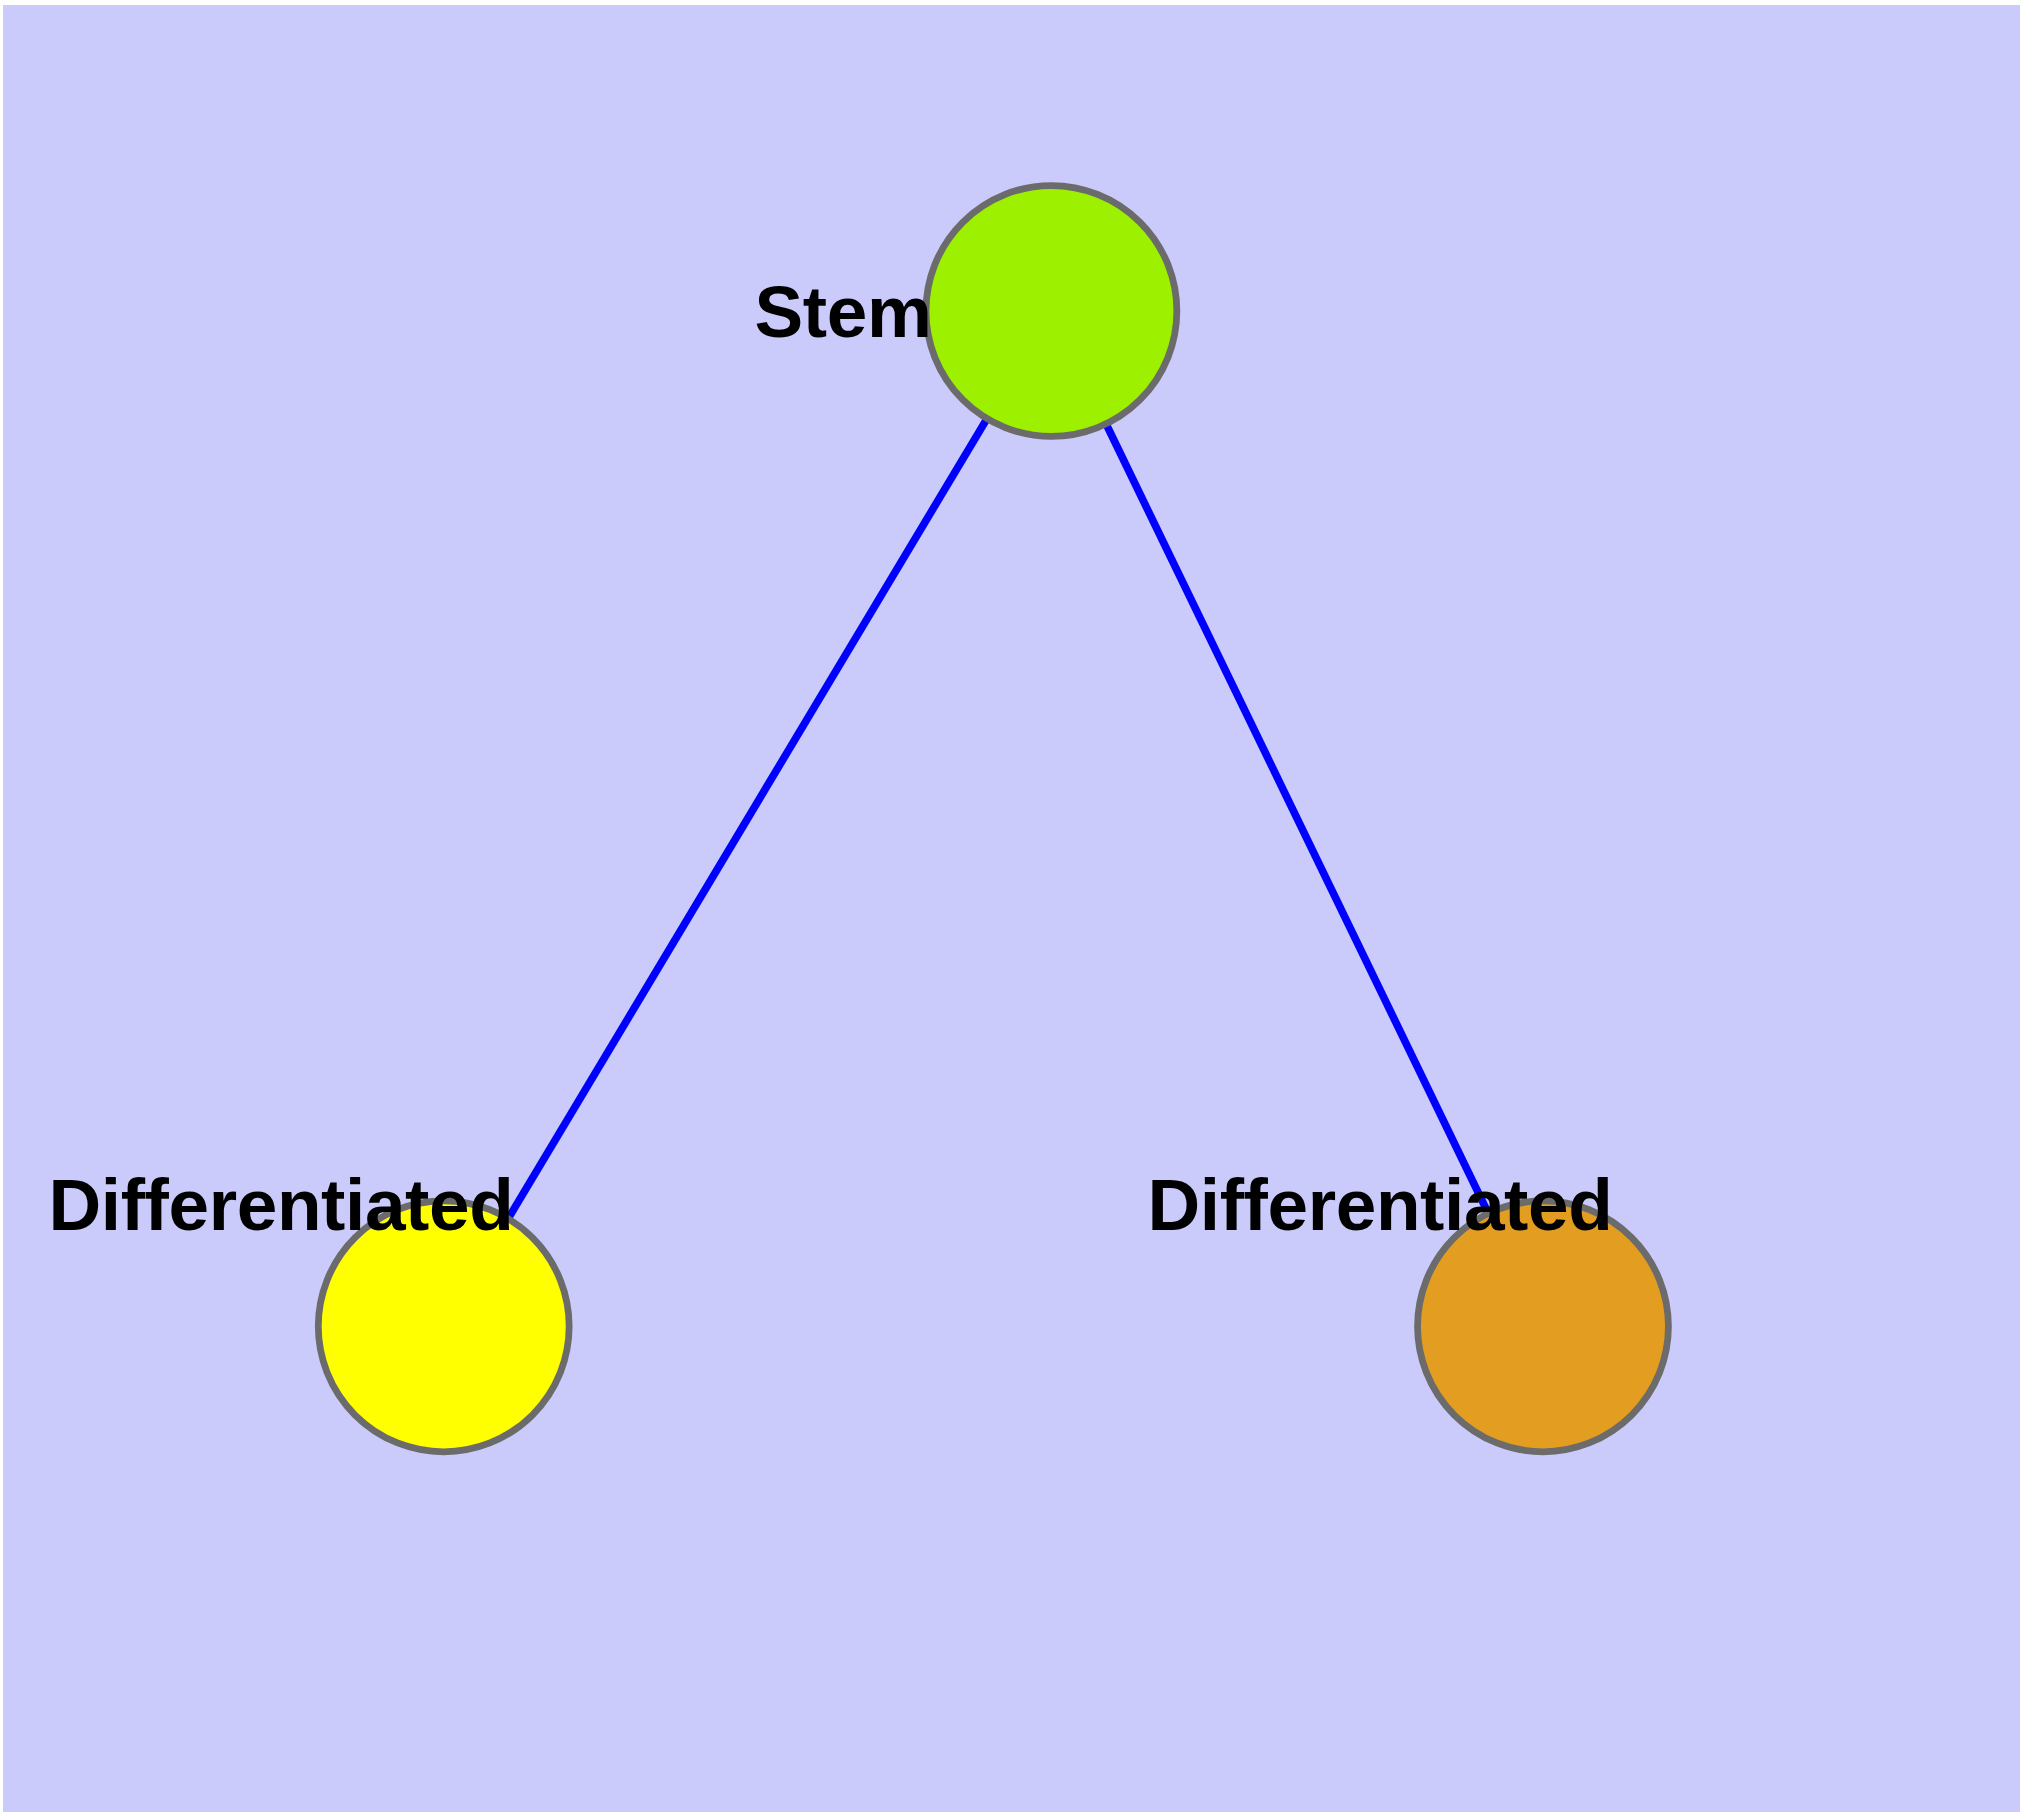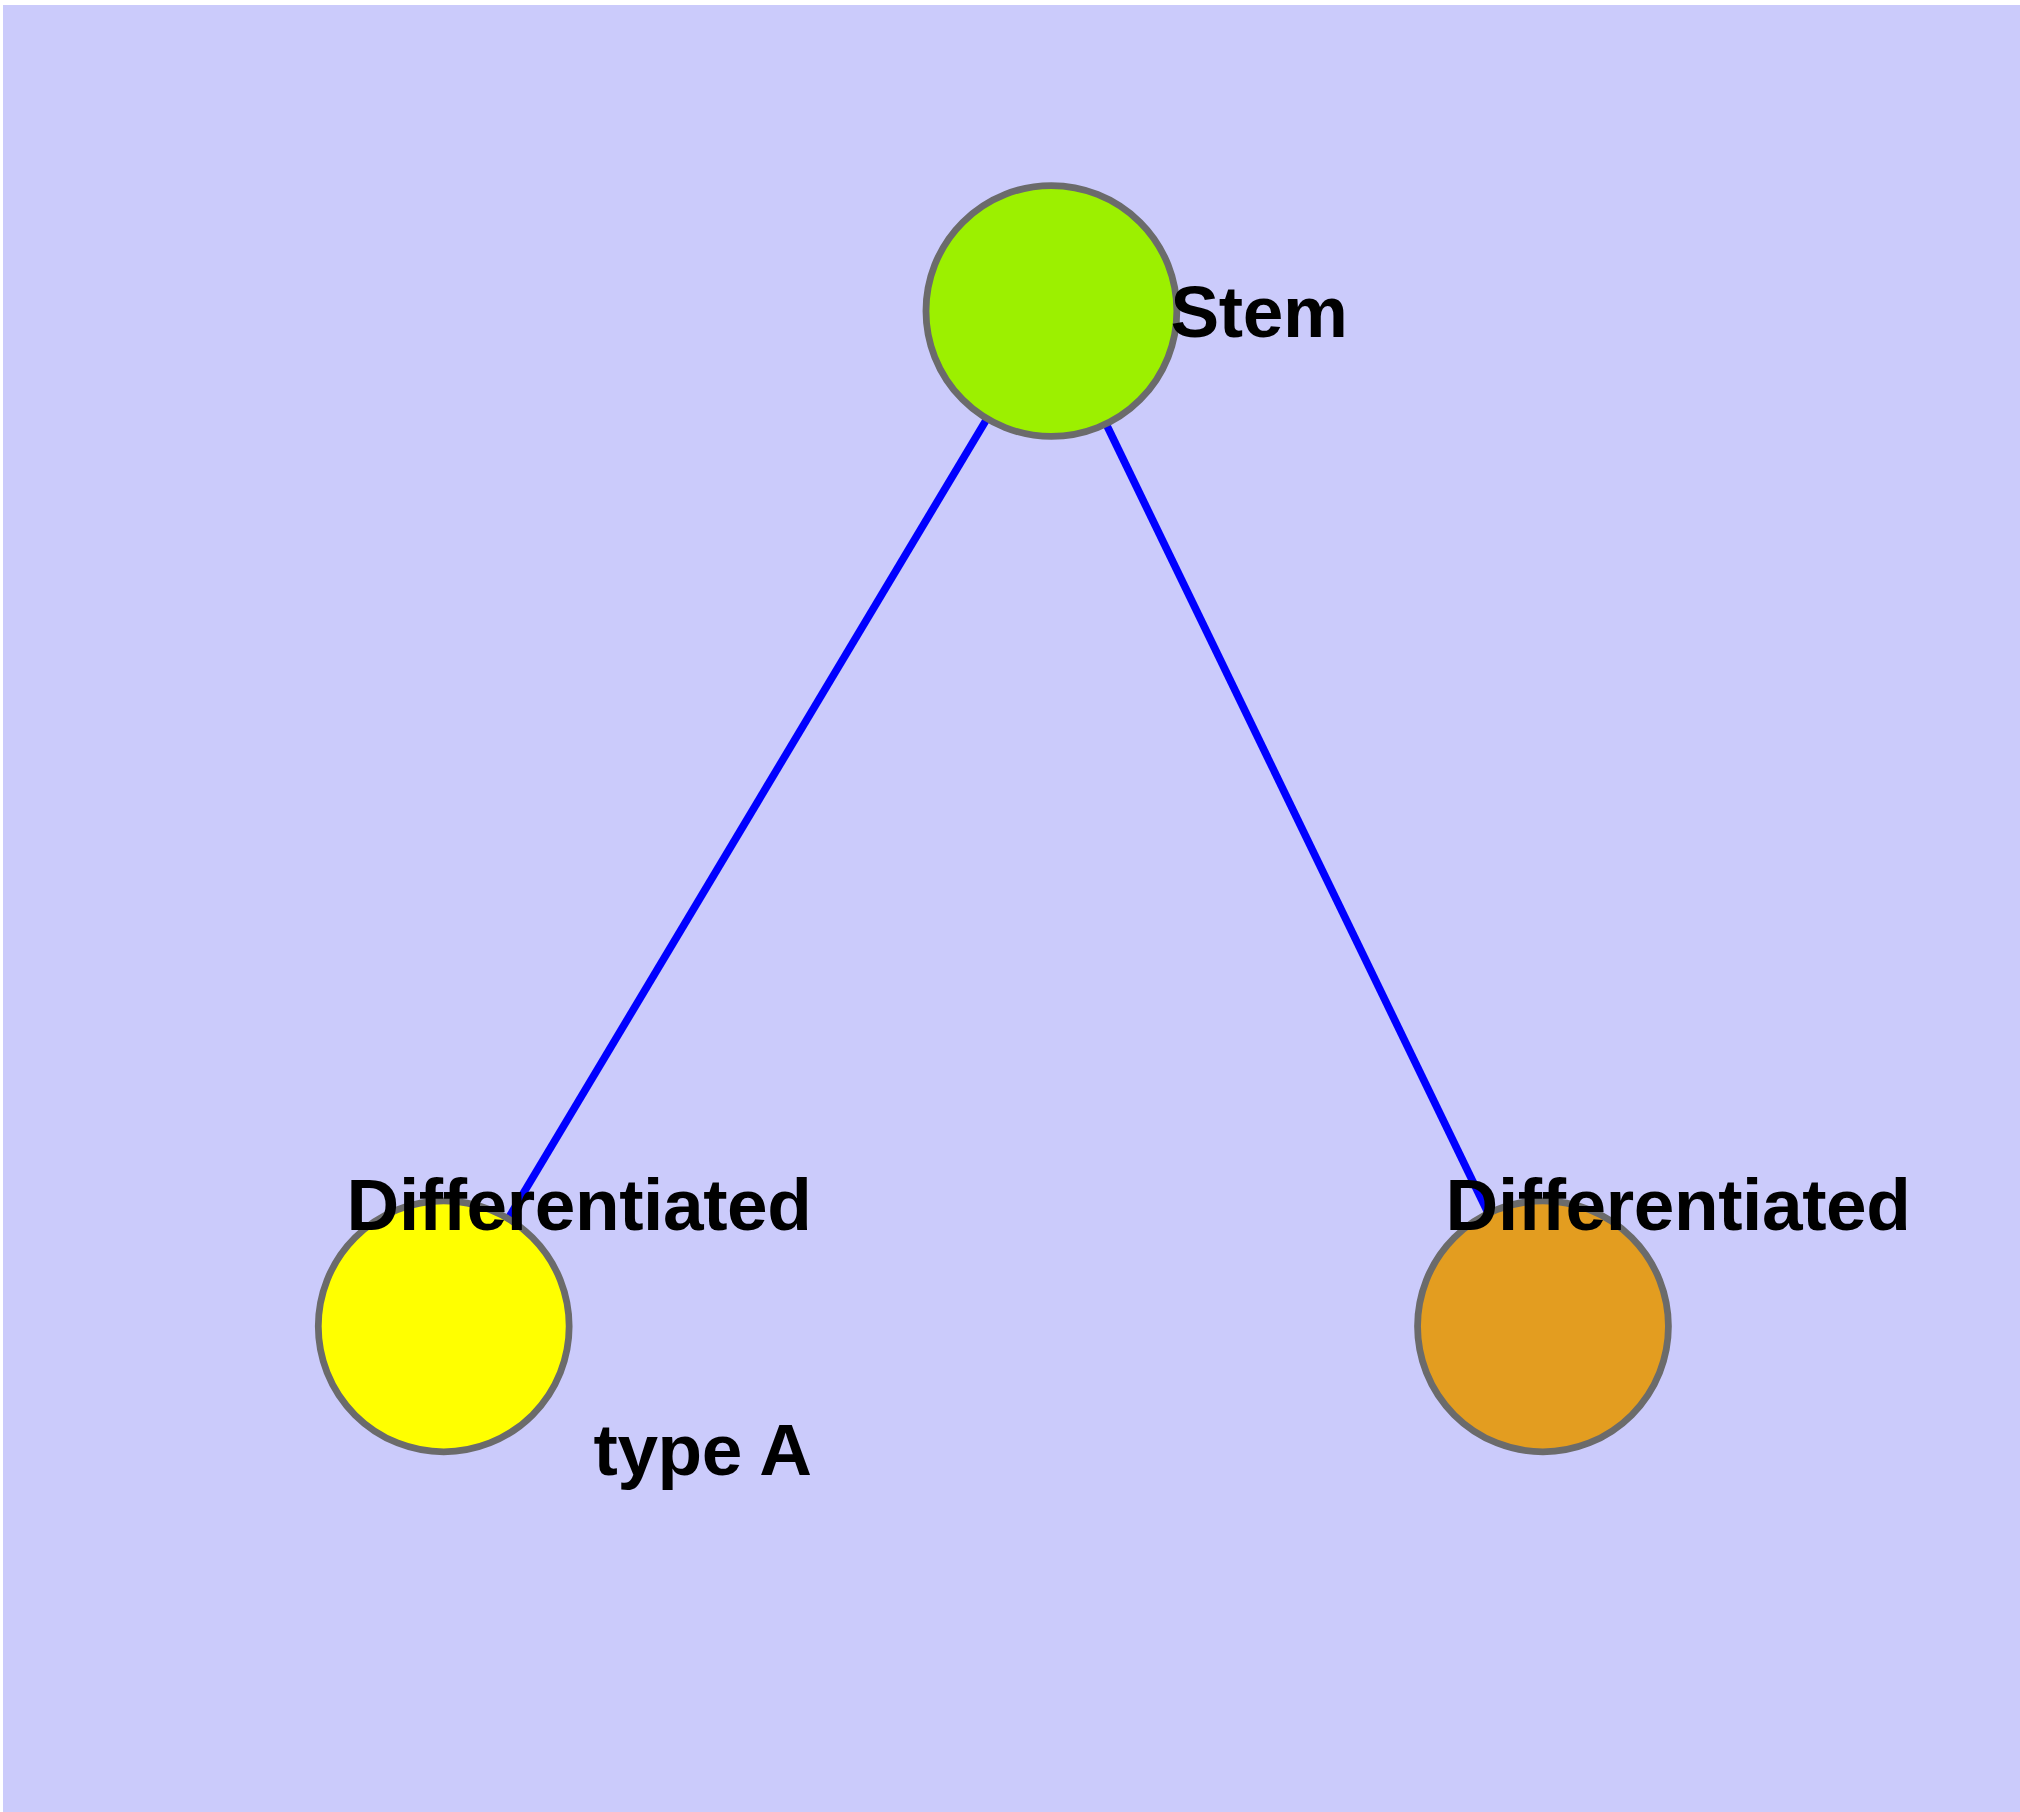--- a/index.html
+++ b/index.html
@@ -33,21 +33,21 @@
     left: 0;
     top: 0;
     width: 2018px;
     height: 1807px;
   }
   .node-label {
     position: absolute;
     color: #000000;
     font-family: "Liberation Sans", sans-serif;
     font-weight: bold;
-    text-align: right;
+    text-align: left;
     line-height: 1.12;
     white-space: pre;
     pointer-events: none;
     letter-spacing: -0.4px;
   }
   #label-stem {
     font-size: 73px;
     left: 0;
     top: 0;
     width: 593px;
@@ -87,21 +87,20 @@
         <circle cx="1817" cy="1559" r="148" fill="#e39d20" stroke="#6b6b6b" stroke-width="8"></circle>
       </g>
     </svg>
 
     <div class="node-label" id="label-stem" style="color: rgb(0, 0, 0); transform: translate(752px, 102px);">
       <div>Stem</div>
     </div>
 
     <div class="node-label" id="label-diff-a" style="color: rgb(0, 0, 0); transform: translate(46px, 995px);">
       <div>Differentiated</div>
-      <div>type A</div>
     </div>
 
     <div class="node-label" id="label-diff-b" style="color: rgb(0, 0, 0); transform: translate(1145px, 995px);">
       <div>Differentiated</div>
     </div>
 
   </div>
 </div>
 
 

